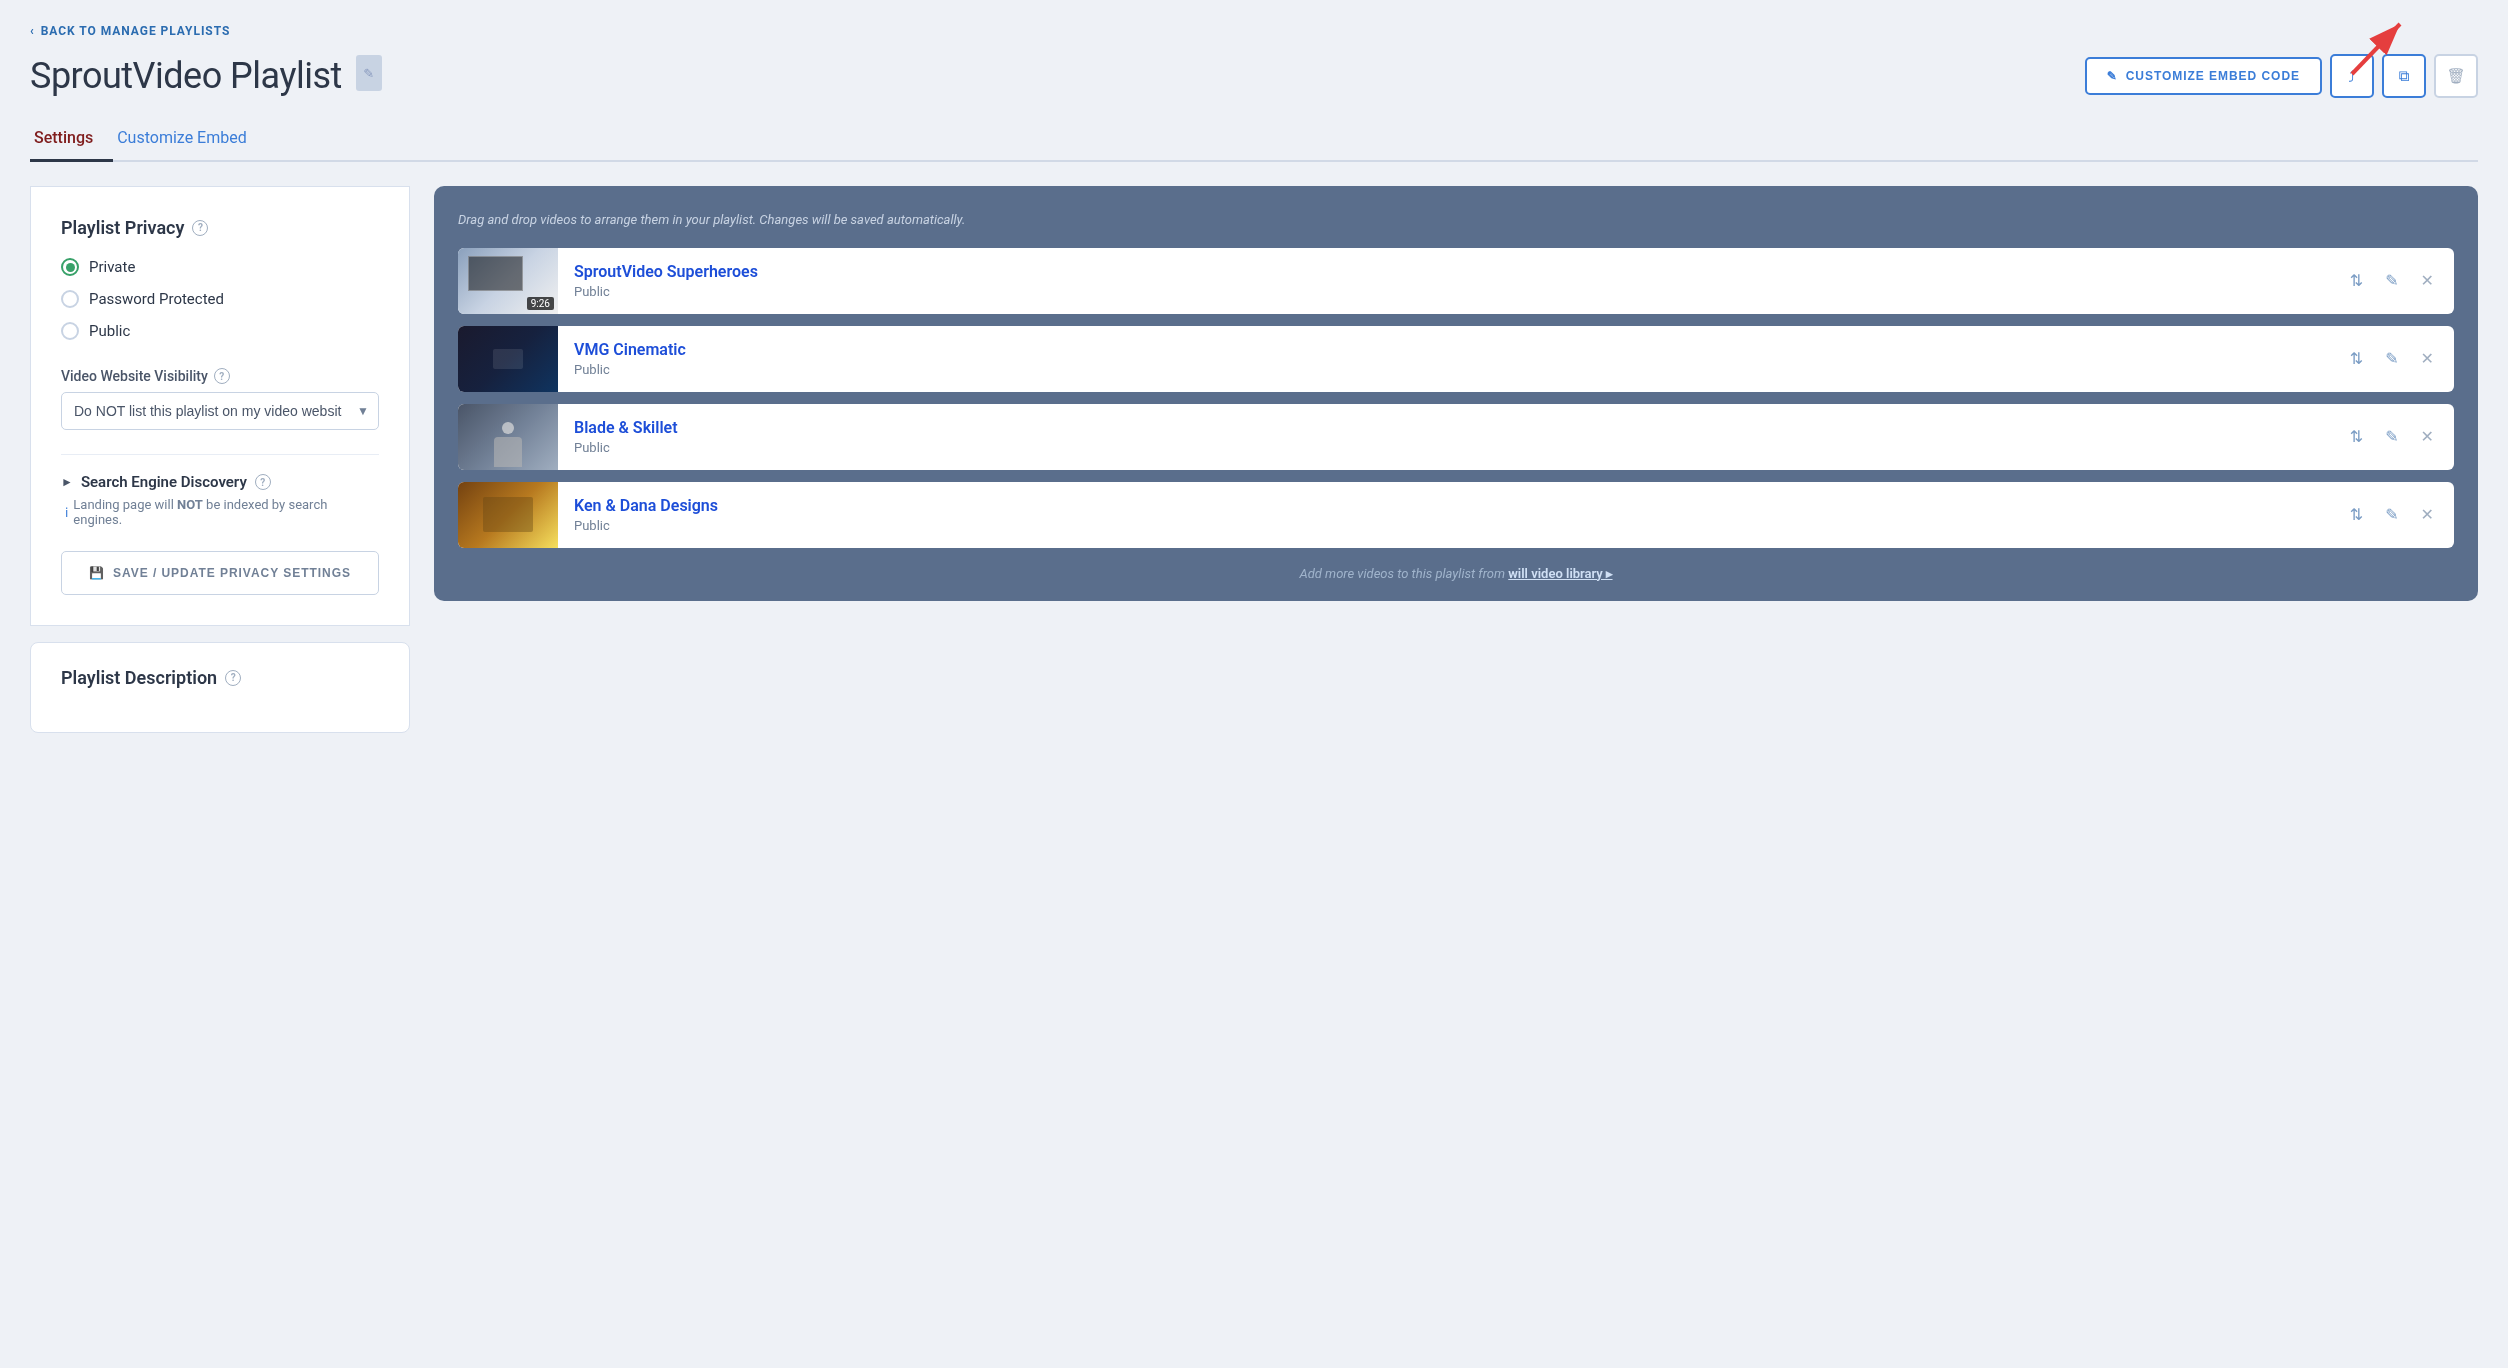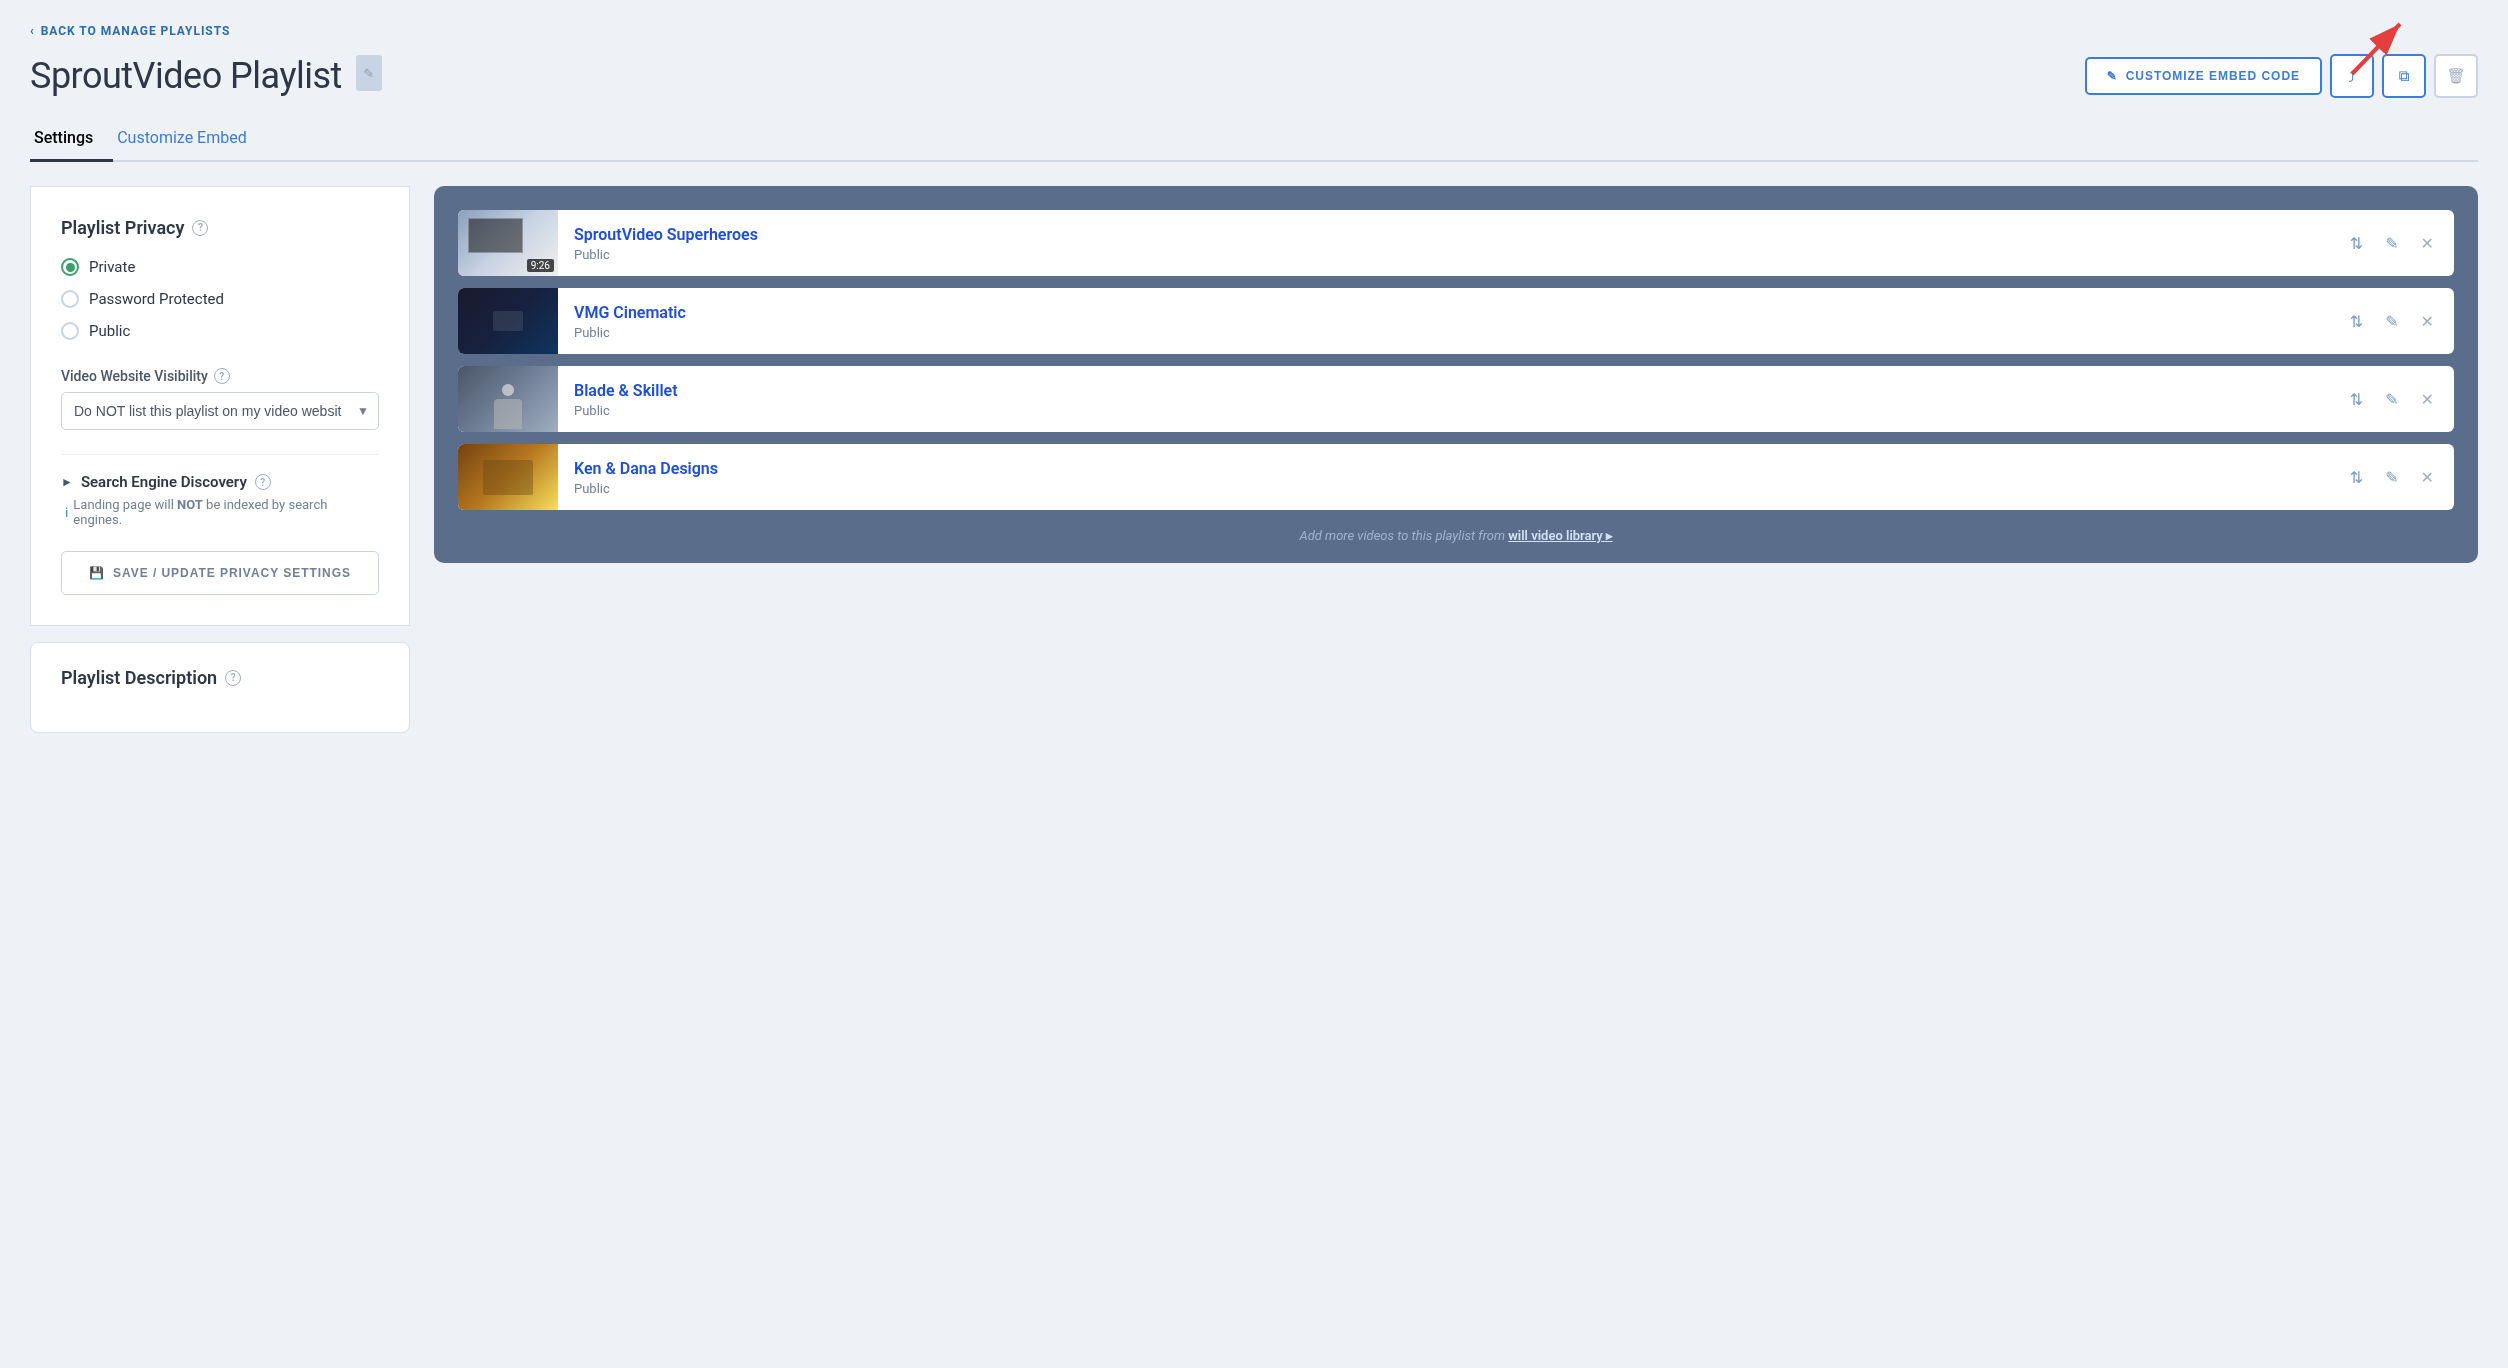--- a/index.html
+++ b/index.html
@@ -116,21 +116,21 @@
     .tab {
       padding: 10px 20px 12px 4px;
       font-size: 16px;
       color: #3b7dd8;
       cursor: pointer;
       border-bottom: 3px solid transparent;
       margin-bottom: -2px;
       text-decoration: none;
     }
     .tab.active {
-      color: #000000;
+      color: #7f1d1d;
       border-bottom: 3px solid #2d3748;
       font-weight: 500;
     }
     .main-content {
       display: flex;
       gap: 24px;
       align-items: flex-start;
     }
     
     .left-panel {
@@ -523,20 +523,21 @@
 
       <div class="playlist-description-section">
         <div class="section-title">
           <span>Playlist Description</span>
           <span class="help-icon">?</span>
         </div>
       </div>
     </div>
 
     <div class="right-panel">
+      <p class="drag-hint">Drag and drop videos to arrange them in your playlist. Changes will be saved automatically.</p>
 
       <div class="video-list">
 
         <div class="video-card">
           <div class="video-thumb thumb-1">
             <div class="thumb-screen"></div>
             <div class="thumb-overlay">9:26</div>
           </div>
           <div class="video-info">
             <div class="video-title">SproutVideo Superheroes</div>

